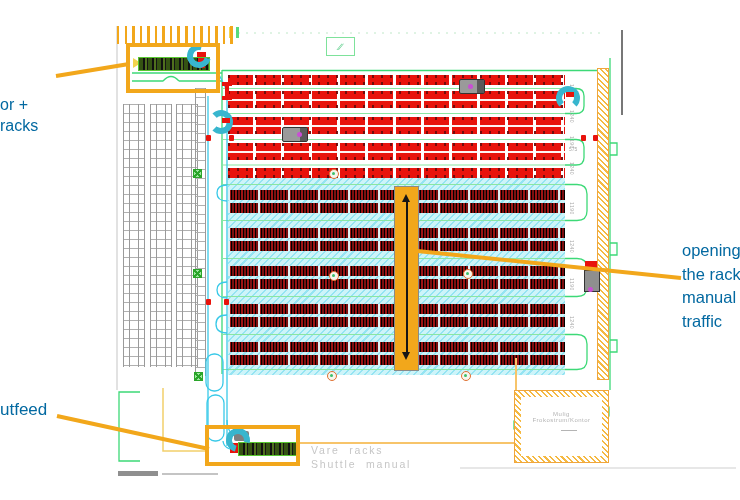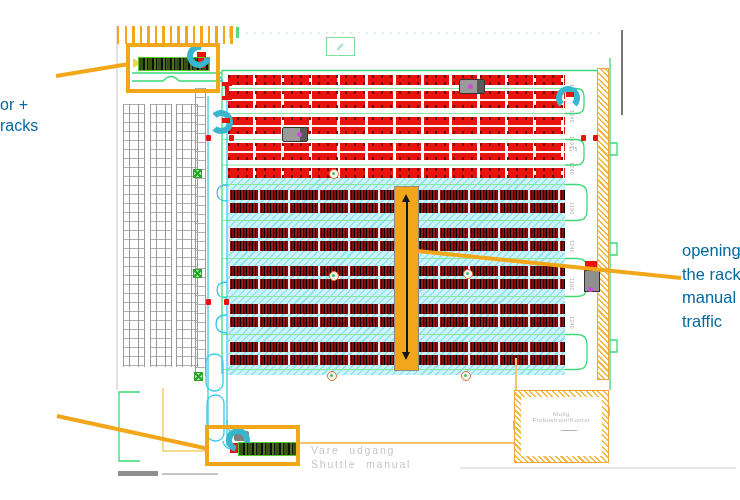--- a/index.html
+++ b/index.html
@@ -279,21 +279,21 @@
   <div class="mkr" style="left:329px;top:271px"></div>
   <div class="mkr" style="left:463px;top:269px"></div>
   <div class="mkr" style="left:327px;top:371px"></div>
   <div class="mkr" style="left:461px;top:371px"></div>
 
   <div class="scale-dark"></div>
   <div class="scale-light"></div>
 
   <div class="break-box">∕∕</div>
   <div class="exit-label">
-    <div>Vare udgang</div>
+    <div>Vare racks</div>
     <div>Shuttle manual</div>
   </div>
   <div class="dim-h">575</div>
   <div class="dim-v" style="top:84px">1190</div>
   <div class="dim-v" style="top:110px">1240</div>
   <div class="dim-v" style="top:136px">1190</div>
   <div class="dim-v" style="top:162px">1240</div>
   <div class="dim-v" style="top:202px">1190</div>
   <div class="dim-v" style="top:240px">1240</div>
   <div class="dim-v" style="top:278px">1190</div>
@@ -305,20 +305,21 @@
     <line class="co" x1="56" y1="76" x2="129" y2="64"></line>
     <line class="co" x1="57" y1="416" x2="209" y2="449"></line>
     <line class="co" x1="417" y1="251" x2="681" y2="278"></line>
   </svg>
 
   <div class="ann tl">
     <div>or +</div>
     <div>racks</div>
   </div>
   <div class="ann bl">
+    <div>utfeed</div>
   </div>
   <div class="ann rt">
     <div>opening</div>
     <div>the racks</div>
     <div>manual</div>
     <div>traffic</div>
   </div>
 
 </div>
 

